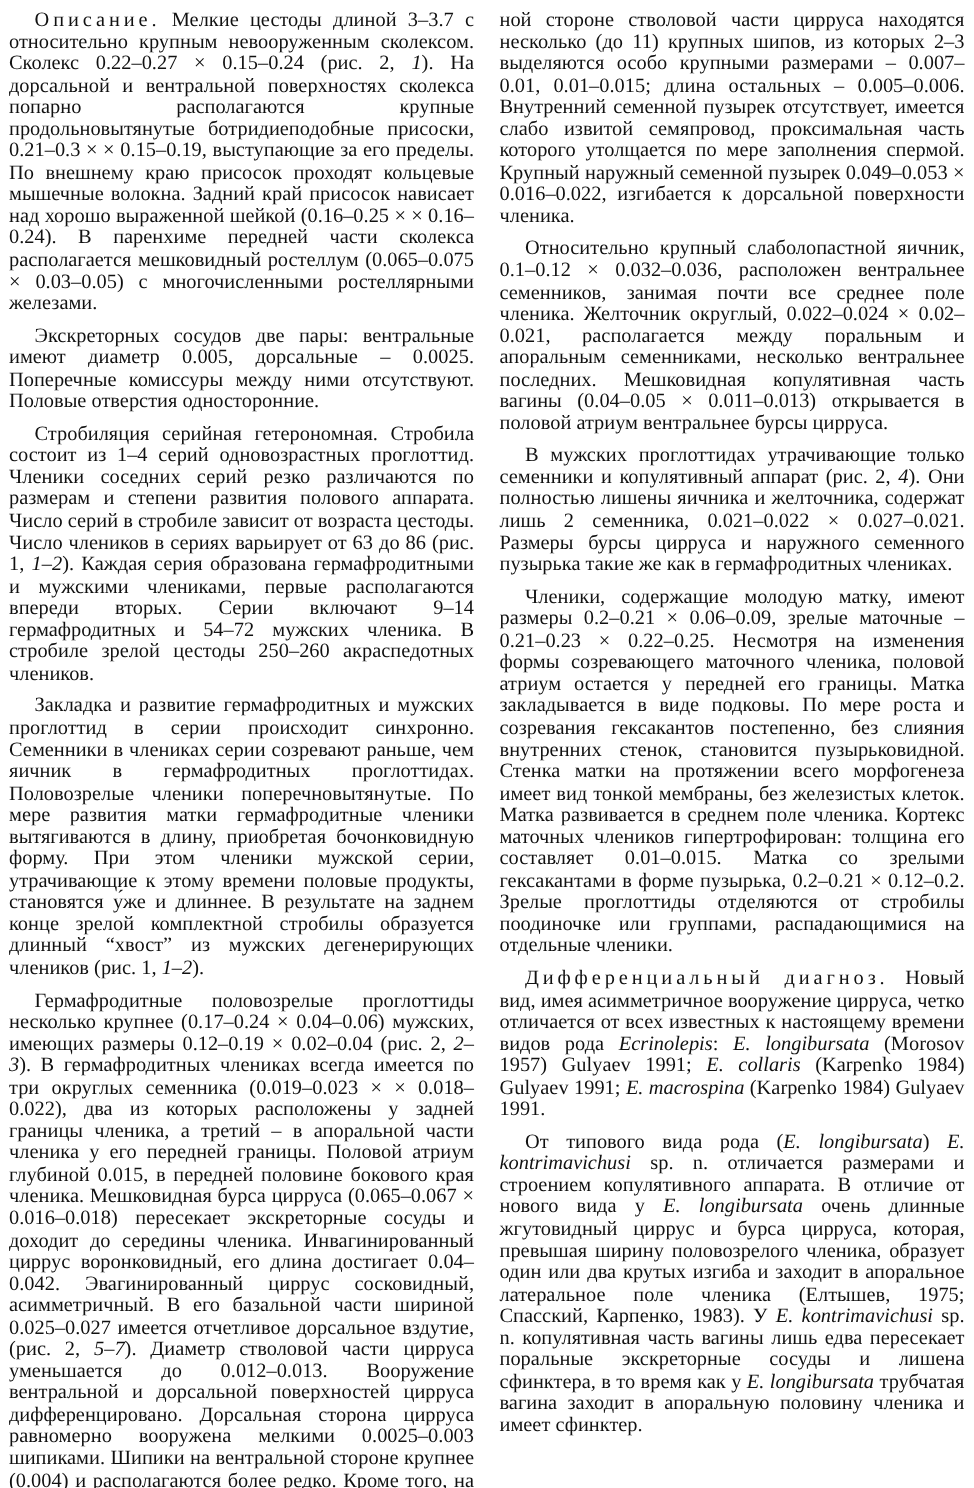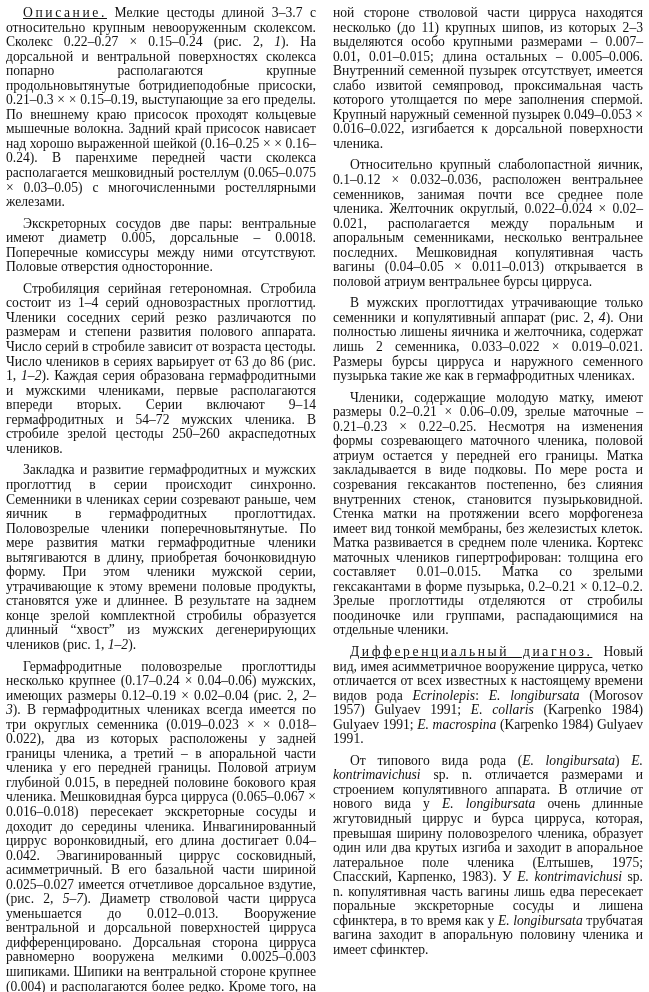--- a/index.html
+++ b/index.html
@@ -15,45 +15,45 @@
   }
   .col {
     width: 310px;
     font-size: 13.6px;
     line-height: 14.55px;
     text-align: justify;
     hyphens: manual;
   }
   .col p { margin: 0 0 7px 0; text-indent: 17px; }
   .col p.cont { text-indent: 0; }
-  .spaced { letter-spacing: 2.6px; text-decoration: underline; }
+  .spaced { letter-spacing: 2.6px; }
   i { font-style: italic; }
 </style>
 </head>
 <body>
 
 <div class="page">
   <div class="col">
     <p><span class="spaced">Описание.</span><span> Мелкие цестоды длиной 3–3.7 с относительно крупным невооруженным сколексом. Сколекс 0.22–0.27 × 0.15–0.24 (рис. 2, </span><i>1</i><span>). На дорсальной и вентральной поверхностях сколекса попарно располагаются крупные продольновытянутые ботридиеподобные присоски, 0.21–0.3 × × 0.15–0.19, выступающие за его пределы. По внешнему краю присосок проходят кольцевые мышечные волокна. Задний край присосок нависает над хорошо выраженной шейкой (0.16–0.25 × × 0.16–0.24). В паренхиме передней части сколекса располагается мешковидный ростеллум (0.065–0.075 × 0.03–0.05) с многочисленными ростеллярными железами.</span></p>
 
-    <p>Экскреторных сосудов две пары: вентральные имеют диаметр 0.005, дорсальные – 0.0018. Поперечные комиссуры между ними отсутствуют. Половые отверстия односторонние.</p>
+    <p>Экскреторных сосудов две пары: вентральные имеют диаметр 0.005, дорсальные – 0.0025. Поперечные комиссуры между ними отсутствуют. Половые отверстия односторонние.</p>
 
     <p><span>Стробиляция серийная гетерономная. Стробила состоит из 1–4 серий одновозрастных проглоттид. Членики соседних серий резко различаются по размерам и степени развития полового аппарата. Число серий в стробиле зависит от возраста цестоды. Число члеников в сериях варьирует от 63 до 86 (рис. 1, </span><i>1–2</i><span>). Каждая серия образована гермафродитными и мужскими члениками, первые располагаются впереди вторых. Серии включают 9–14 гермафродитных и 54–72 мужских членика. В стробиле зрелой цестоды 250–260 акраспедотных члеников.</span></p>
 
     <p><span>Закладка и развитие гермафродитных и мужских проглоттид в серии происходит синхронно. Семенники в члениках серии созревают раньше, чем яичник в гермафродитных проглоттидах. Половозрелые членики поперечновытянутые. По мере развития матки гермафродитные членики вытягиваются в длину, приобретая бочонковидную форму. При этом членики мужской серии, утрачивающие к этому времени половые продукты, становятся у́же и длиннее. В результате на заднем конце зрелой комплектной стробилы образуется длинный “хвост” из мужских дегенерирующих члеников (рис. 1, </span><i>1–2</i><span>).</span></p>
 
     <p><span>Гермафродитные половозрелые проглоттиды несколько крупнее (0.17–0.24 × 0.04–0.06) мужских, имеющих размеры 0.12–0.19 × 0.02–0.04 (рис. 2, </span><i>2–3</i><span>). В гермафродитных члениках всегда имеется по три округлых семенника (0.019–0.023 × × 0.018–0.022), два из которых расположены у задней границы членика, а третий – в апоральной части членика у его передней границы. Половой атриум глубиной 0.015, в передней половине бокового края членика. Мешковидная бурса цирруса (0.065–0.067 × 0.016–0.018) пересекает экскреторные сосуды и доходит до середины членика. Инвагинированный циррус воронковидный, его длина достигает 0.04–0.042. Эвагинированный циррус сосковидный, асимметричный. В его базальной части шириной 0.025–0.027 имеется отчетливое дорсальное вздутие, (рис. 2, </span><i>5–7</i><span>). Диаметр стволовой части цирруса уменьшается до 0.012–0.013. Вооружение вентральной и дорсальной поверхностей цирруса дифференцировано. Дорсальная сторона цирруса равномерно вооружена мелкими 0.0025–0.003 шипиками. Шипики на вентральной стороне крупнее (0.004) и располагаются более редко. Кроме того, на вентраль-</span></p>
   </div>
 
   <div class="col">
     <p class="cont">ной стороне стволовой части цирруса находятся несколько (до 11) крупных шипов, из которых 2–3 выделяются особо крупными размерами – 0.007–0.01, 0.01–0.015; длина остальных – 0.005–0.006. Внутренний семенной пузырек отсутствует, имеется слабо извитой семяпровод, проксимальная часть которого утолщается по мере заполнения спермой. Крупный наружный семенной пузырек 0.049–0.053 × 0.016–0.022, изгибается к дорсальной поверхности членика.</p>
 
     <p>Относительно крупный слаболопастной яичник, 0.1–0.12 × 0.032–0.036, расположен вентральнее семенников, занимая почти все среднее поле членика. Желточник округлый, 0.022–0.024 × 0.02–0.021, располагается между поральным и апоральным семенниками, несколько вентральнее последних. Мешковидная копулятивная часть вагины (0.04–0.05 × 0.011–0.013) открывается в половой атриум вентральнее бурсы цирруса.</p>
 
-    <p><span>В мужских проглоттидах утрачивающие только семенники и копулятивный аппарат (рис. 2, </span><i>4</i><span>). Они полностью лишены яичника и желточника, содержат лишь 2 семенника, 0.033–0.022 × 0.019–0.021. Размеры бурсы цирруса и наружного семенного пузырька такие же как в гермафродитных члениках.</span></p>
+    <p><span>В мужских проглоттидах утрачивающие только семенники и копулятивный аппарат (рис. 2, </span><i>4</i><span>). Они полностью лишены яичника и желточника, содержат лишь 2 семенника, 0.021–0.022 × 0.027–0.021. Размеры бурсы цирруса и наружного семенного пузырька такие же как в гермафродитных члениках.</span></p>
 
     <p>Членики, содержащие молодую матку, имеют размеры 0.2–0.21 × 0.06–0.09, зрелые маточные – 0.21–0.23 × 0.22–0.25. Несмотря на изменения формы созревающего маточного членика, половой атриум остается у передней его границы. Матка закладывается в виде подковы. По мере роста и созревания гексакантов постепенно, без слияния внутренних стенок, становится пузырьковидной. Стенка матки на протяжении всего морфогенеза имеет вид тонкой мембраны, без железистых клеток. Матка развивается в среднем поле членика. Кортекс маточных члеников гипертрофирован: толщина его составляет 0.01–0.015. Матка со зрелыми гексакантами в форме пузырька, 0.2–0.21 × 0.12–0.2. Зрелые проглоттиды отделяются от стробилы поодиночке или группами, распадающимися на отдельные членики.</p>
 
     <p><span class="spaced">Дифференциальный диагноз.</span><span> Новый вид, имея асимметричное вооружение цирруса, четко отличается от всех известных к настоящему времени видов рода </span><i>Ecrinolepis</i><span>: </span><i>E. longibursata</i><span> (Morosov 1957) Gulyaev 1991; </span><i>E. collaris</i><span> (Karpenko 1984) Gulyaev 1991; </span><i>E. macrospina</i><span> (Karpenko 1984) Gulyaev 1991.</span></p>
 
     <p><span>От типового вида рода (</span><i>E. longibursata</i><span>) </span><i>E. kontrimavichusi</i><span> sp. n. отличается размерами и строением копулятивного аппарата. В отличие от нового вида у </span><i>E. longibursata</i><span> очень длинные жгутовидный циррус и бурса цирруса, которая, превышая ширину половозрелого членика, образует один или два крутых изгиба и заходит в апоральное латеральное поле членика (Елтышев, 1975; Спасский, Карпенко, 1983). У </span><i>E. kontrimavichusi</i><span> sp. n. копулятивная часть вагины лишь едва пересекает поральные экскреторные сосуды и лишена сфинктера, в то время как у </span><i>E. longibursata</i><span> трубчатая вагина заходит в апоральную половину членика и имеет сфинктер.</span></p>
   </div>
 </div>
 
 </body></html>

